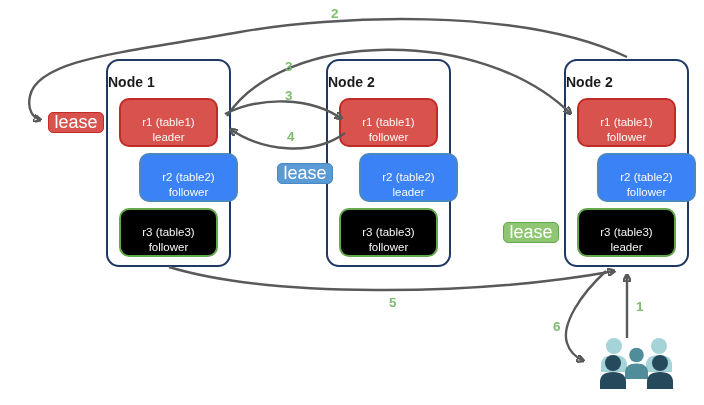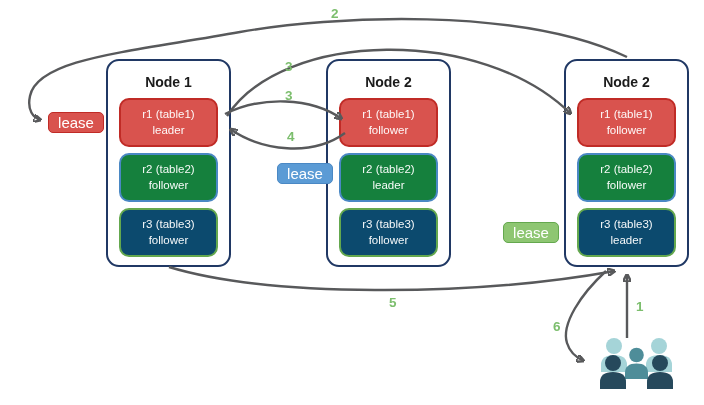--- a/index.html
+++ b/index.html
@@ -6,37 +6,37 @@
   .stage{
     position:relative;width:704px;height:405px;background:#ffffff;
     font-family:"Liberation Sans","DejaVu Sans",sans-serif;overflow:hidden;
   }
   
   .node{
     position:absolute;top:59px;width:125px;height:208px;box-sizing:border-box;
     background:#ffffff;border:2px solid #203864;border-radius:13px;
   }
   .node-title{
-    position:absolute;top:13px;left:0;right:0;text-align:center;
+    position:absolute;top:13px;left:0;right:0;
     font-size:14px;font-weight:bold;color:#1b1b1b;
   }
   .replica{
     position:absolute;left:11px;width:99px;height:49px;box-sizing:border-box;
     border-radius:10px;border:2px solid;color:rgba(255,255,255,0.96);
-    display:flex;flex-direction:column;align-items:center;justify-content:center;
+    display:flex;flex-direction:column;align-items:center;justify-content:flex-end;
     font-size:11.5px;line-height:1.32;text-align:center;
   }
   .replica.r-red  {background:#d9534e;border-color:#c02b26;}
-  .replica.r-blue {background:#15803d;border-color:#4a88c4;}
-  .replica.r-green{background:#0c4a6e;border-color:#64a84e;}
+  .replica.r-blue {background:#3b82f6;border-color:#4a88c4;margin-left:20px;}
+  .replica.r-green{background:#000000;border-color:#64a84e;}
   .slot0{top:37px;} .slot1{top:92px;} .slot2{top:147px;}
   
   .lease{
     position:absolute;width:56px;height:21px;box-sizing:border-box;
-    border-radius:5px;border:1.5px solid;color:#fff;font-size:15px;
+    border-radius:5px;border:1.5px solid;color:#fff;font-size:18px;
     display:flex;align-items:center;justify-content:center;
   }
   .lease.l-red  {left:48px; top:112px;background:#d9534e;border-color:#c02b26;}
   .lease.l-blue {left:277px;top:163px;background:#5b9bd5;border-color:#4a88c4;}
   .lease.l-green{left:503px;top:222px;background:#8ec672;border-color:#64a84e;}
   
   .step{
     position:absolute;color:#7cbe6d;font-weight:bold;font-size:13.5px;
   }
   

